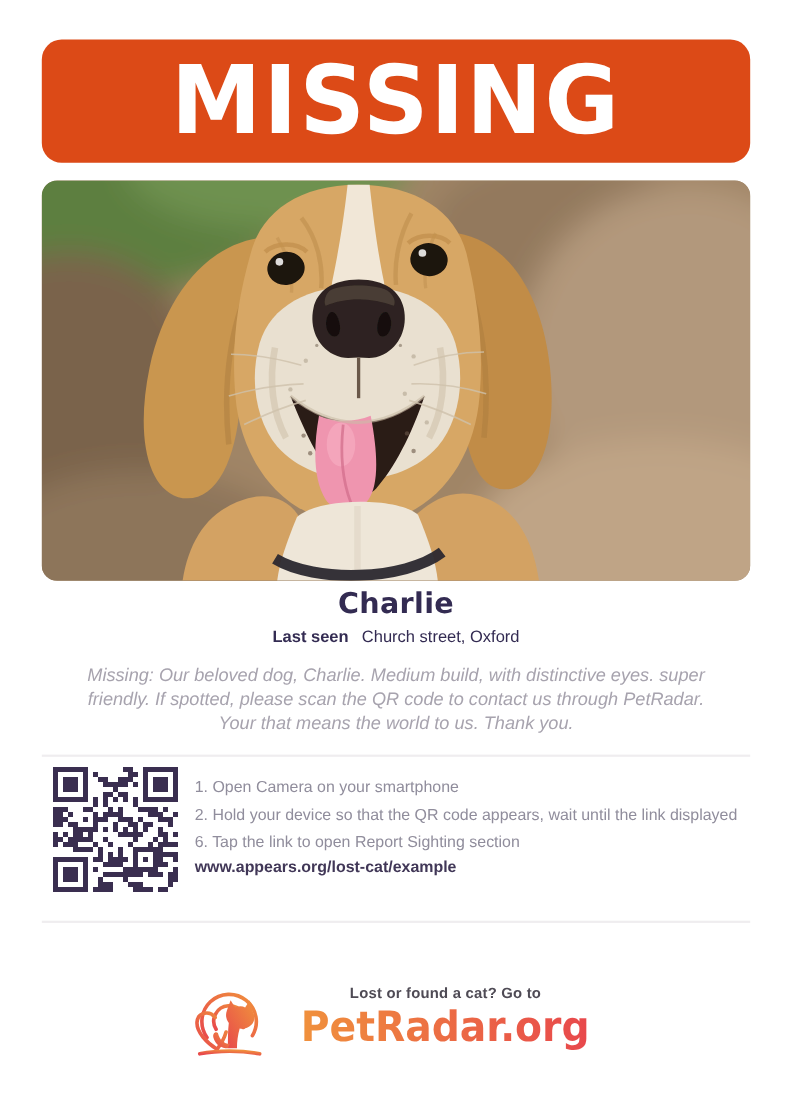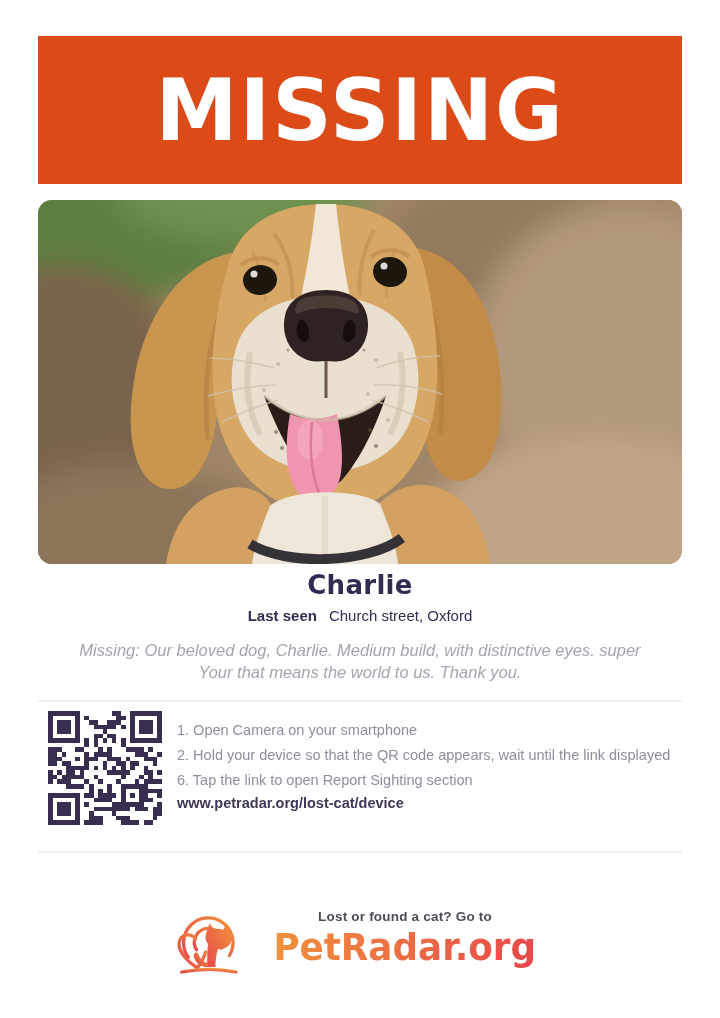--- a/index.html
+++ b/index.html
@@ -9,23 +9,23 @@
     width:720px; height:1018px;
     margin:0 auto;
     background:#ffffff;
     font-family:"Liberation Sans", sans-serif;
     overflow:hidden;
   }
   .content { padding:36px 38px 0; }
 
   
   .banner {
-    height:148px;
+    height:112px;
     background:var(--banner-orange,#DC4A17);
-    border-radius:0;
+    border-radius:18px;
     display:flex; align-items:center; justify-content:center;
   }
   .banner-title {
     font-family:"DejaVu Sans", sans-serif;
     font-weight:bold;
     font-size:86px;
     letter-spacing:2px;
     color:#ffffff;
     transform:scaleX(.96);
     line-height:1;
@@ -254,20 +254,21 @@
       </svg>
     </div>
 
     <div class="pet-name">Charlie</div>
     <div class="last-seen">
       <span class="label">Last seen</span><span>Church street, Oxford</span>
     </div>
 
     <div class="description">
       <span>Missing: Our beloved dog, Charlie. Medium build, with distinctive eyes. super</span>
+      <span>friendly. If spotted, please scan the QR code to contact us through PetRadar.</span>
       <span>Your that means the world to us. Thank you.</span>
     </div>
 
     <div class="divider"></div>
 
     <div class="qr-row">
       <div class="qr-box">
         <svg xmlns="http://www.w3.org/2000/svg" viewBox="0 0 25 25">
             <g fill="#3A2E50" shape-rendering="crispEdges">
               <rect x="0" y="0" width="1" height="1"></rect>
@@ -579,21 +580,21 @@
               <rect x="22" y="24" width="1" height="1"></rect>
             </g>
           </svg>
       </div>
       <div class="qr-text">
         <ul class="steps">
           <li>1.  Open Camera on your smartphone</li>
           <li>2.  Hold your device so that the QR code appears, wait until the link displayed</li>
           <li>6.  Tap the link to open Report Sighting section</li>
         </ul>
-        <div class="report-url">www.petradar.org/lost-cat/device</div>
+        <div class="report-url">www.appears.org/lost-cat/example</div>
       </div>
     </div>
 
     <div class="divider"></div>
 
     <div class="footer">
       <svg class="footer-logo" viewBox="0 0 80 100" xmlns="http://www.w3.org/2000/svg">
         <defs>
           <linearGradient id="lg" x1="0" y1="1" x2="1" y2="0">
             <stop offset="0" stop-color="#E8484C"></stop>

